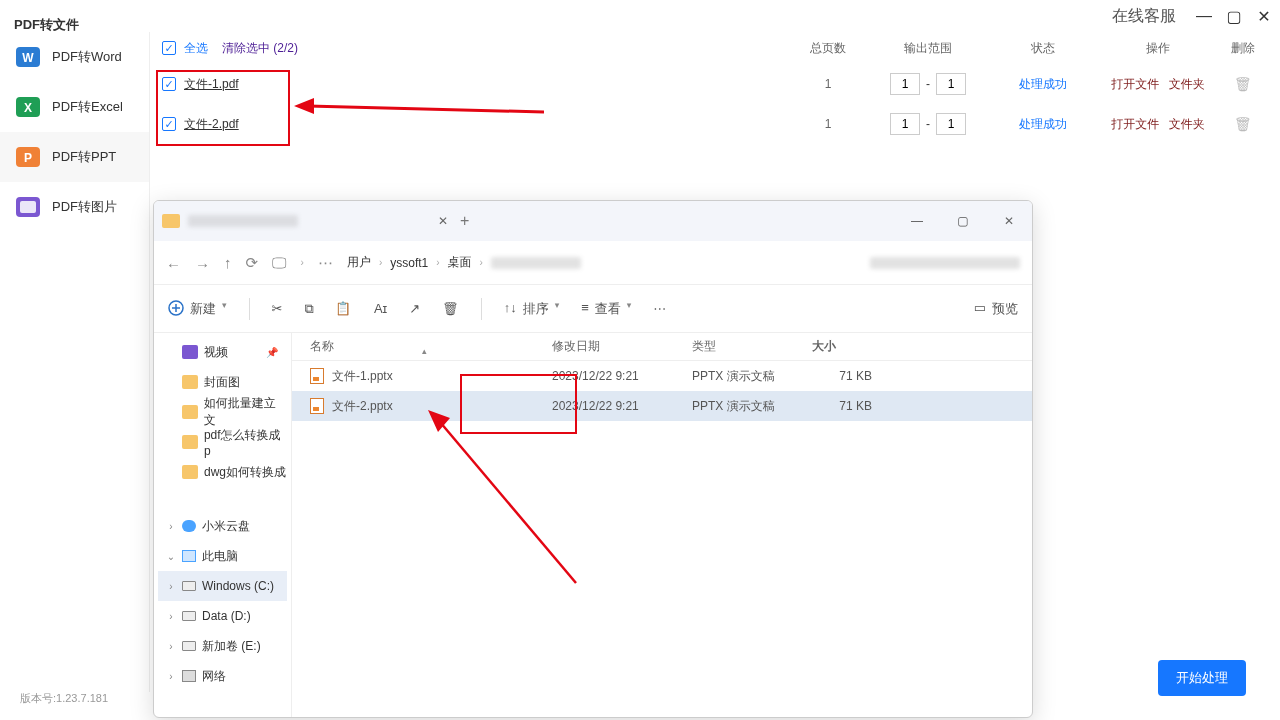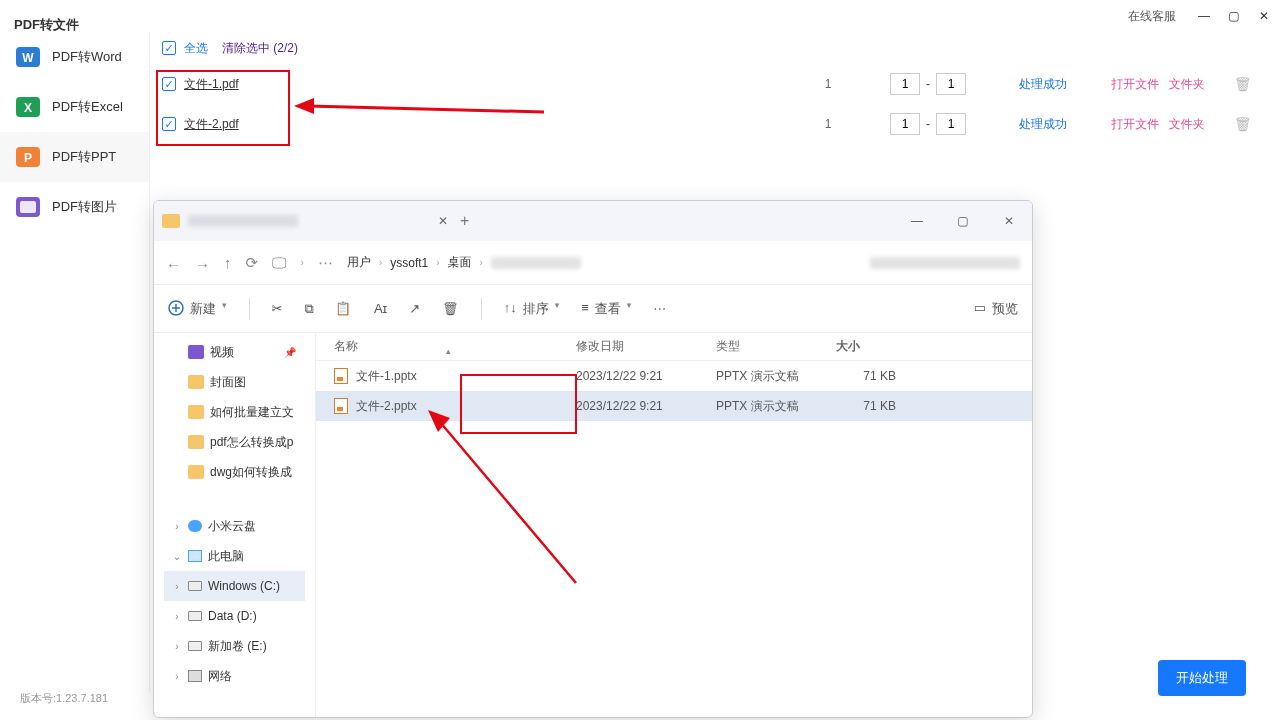--- a/index.html
+++ b/index.html
@@ -2,21 +2,21 @@
 <html><head>
 <meta charset="utf-8">
 <style>
 * { margin: 0; padding: 0; box-sizing: border-box; font-family: "Microsoft YaHei", "Segoe UI", sans-serif; }
 body { width: 1280px; height: 720px; background: #fff; overflow: hidden; position: relative; font-size: 12px; color: #333; }
 
 
 .titlebar { height: 32px; display: flex; padding: 16px 8px; }
 .titlebar .title { font-weight: bold; font-size: 13px; padding-left: 6px; }
 .titlebar .spacer { flex: 1; }
-.titlebar .win-ctrl { display: flex; gap: 14px; align-items: center; font-size: 12px; }
+.titlebar .win-ctrl { display: flex; gap: 14px; align-items: center; font-size: 16px; }
 .win-btn { width: 16px; height: 16px; display: flex; align-items: center; justify-content: center; color: #333; }
 .online { margin-right: 6px; color: #555; }
 
 
 .sidebar { position: absolute; top: 32px; left: 0; width: 150px; height: 660px; background: #fff; border-right: 1px solid #eee; }
 .side-item { height: 50px; display: flex; align-items: center; gap: 10px; padding-left: 14px; font-size: 13px; color: #333; cursor: pointer; }
 .side-item.selected { background: #f7f7f7; }
 .side-icon { width: 28px; height: 28px; border-radius: 6px; display: flex; align-items: center; justify-content: center; }
 .side-icon svg { width: 28px; height: 28px; }
 
@@ -38,21 +38,21 @@
 
 
 .row { height: 40px; display: flex; align-items: center; padding: 0 12px; gap: 8px; }
 .row .fname { color: #333; text-decoration: underline; }
 .row .right { margin-left: auto; display: flex; align-items: center; }
 .pagecount { width: 80px; text-align: center; color: #666; }
 .range { width: 120px; display: flex; align-items: center; justify-content: center; gap: 6px; }
 .range input { width: 30px; height: 22px; border: 1px solid #ccc; text-align: center; font-size: 12px; }
 .status { width: 110px; text-align: center; color: #1677ff; }
 .ops { width: 120px; text-align: center; }
-.ops a { color: #ec4899; text-decoration: none; margin: 9px 3px; }
+.ops a { color: #7f1d1d; text-decoration: none; margin: 9px 3px; }
 .del { width: 50px; text-align: center; color: #bbb; }
 .trash-icon::before { content: '🗑'; font-size: 14px; color: #bbb; }
 
 
 .hl-box { position: absolute; border: 2px solid #e30613; pointer-events: none; }
 
 
 .explorer { position: absolute; top: 200px; left: 153px; width: 880px; height: 518px; background: #fff; border: 1px solid #ccc; border-radius: 6px; box-shadow: 0 6px 24px rgba(0,0,0,0.15); overflow: hidden; }
 .exp-titlebar { height: 40px; background: #f3f5fa; display: flex; align-items: center; padding: 0 0 0 8px; }
 .exp-titlebar .folder-icon { width: 18px; height: 14px; background: #f7c66a; border-radius: 2px; margin-right: 8px; }
@@ -68,21 +68,21 @@
 .bc-dim { color: #bbb; filter: blur(2px); background:#e2e2e2; width:90px; height:12px; border-radius:2px; }
 .bc-dim.wide { width:150px; }
 .bc-sep { color: #aaa; font-size: 10px; }
 
 .exp-toolbar { height: 48px; border-bottom: 1px solid #eee; display: flex; align-items: center; gap: 22px; padding: 0 14px; color: #555; }
 .tbtn { display: flex; align-items: flex-start; gap: 6px; font-size: 13px; }
 .tbtn svg { width: 16px; height: 16px; }
 .tb-sep { width: 1px; height: 22px; background: #ddd; }
 
 .exp-body { display: flex; height: calc(100% - 132px); }
-.exp-tree { width: 162px; border-right: 1px solid #eee; overflow: hidden; padding: 4px 10px; }
+.exp-tree { width: 138px; border-right: 1px solid #eee; overflow: hidden; padding: 4px 4px; }
 .tree-item { height: 30px; display: flex; align-items: center; gap: 6px; padding-left: 8px; font-size: 12px; color: #333; }
 .tree-item.sel { background: #e8eef7; }
 .tree-ico { width: 16px; height: 14px; border-radius: 2px; }
 .tree-fold { background: #f7c66a; }
 .tree-disk { width:14px; height:10px; border:1px solid #888; border-radius:1px; background:#eee; }
 .tree-pc { width:14px; height:12px; border:1px solid #4aa3ff; background:#cfe6ff; }
 .tree-net { width:14px; height:12px; border:1px solid #888; background:#ddd; }
 .tree-exp { width: 10px; color:#888; font-size:10px; text-align:center; }
 .pin { color:#999; font-size:10px; margin-left:auto; margin-right:8px; }
 
@@ -162,20 +162,27 @@
     </span>
     <span>PDF转图片</span>
   </div>
 </div>
 
 <div class="main">
   <div class="listhdr">
     <span class="chk on"></span>
     <span class="selall">全选</span>
     <span class="clear">清除选中 (2/2)</span>
+    <div class="cols">
+      <span class="col-pages">总页数</span>
+      <span class="col-range">输出范围</span>
+      <span class="col-status">状态</span>
+      <span class="col-ops">操作</span>
+      <span class="col-del">删除</span>
+    </div>
   </div>
 
   <div class="row">
     <span class="chk on"></span>
     <span class="fname">文件-1.pdf</span>
     <div class="right">
       <span class="pagecount">1</span>
       <span class="range">
         <input value="1" style="">
         <span>-</span>

